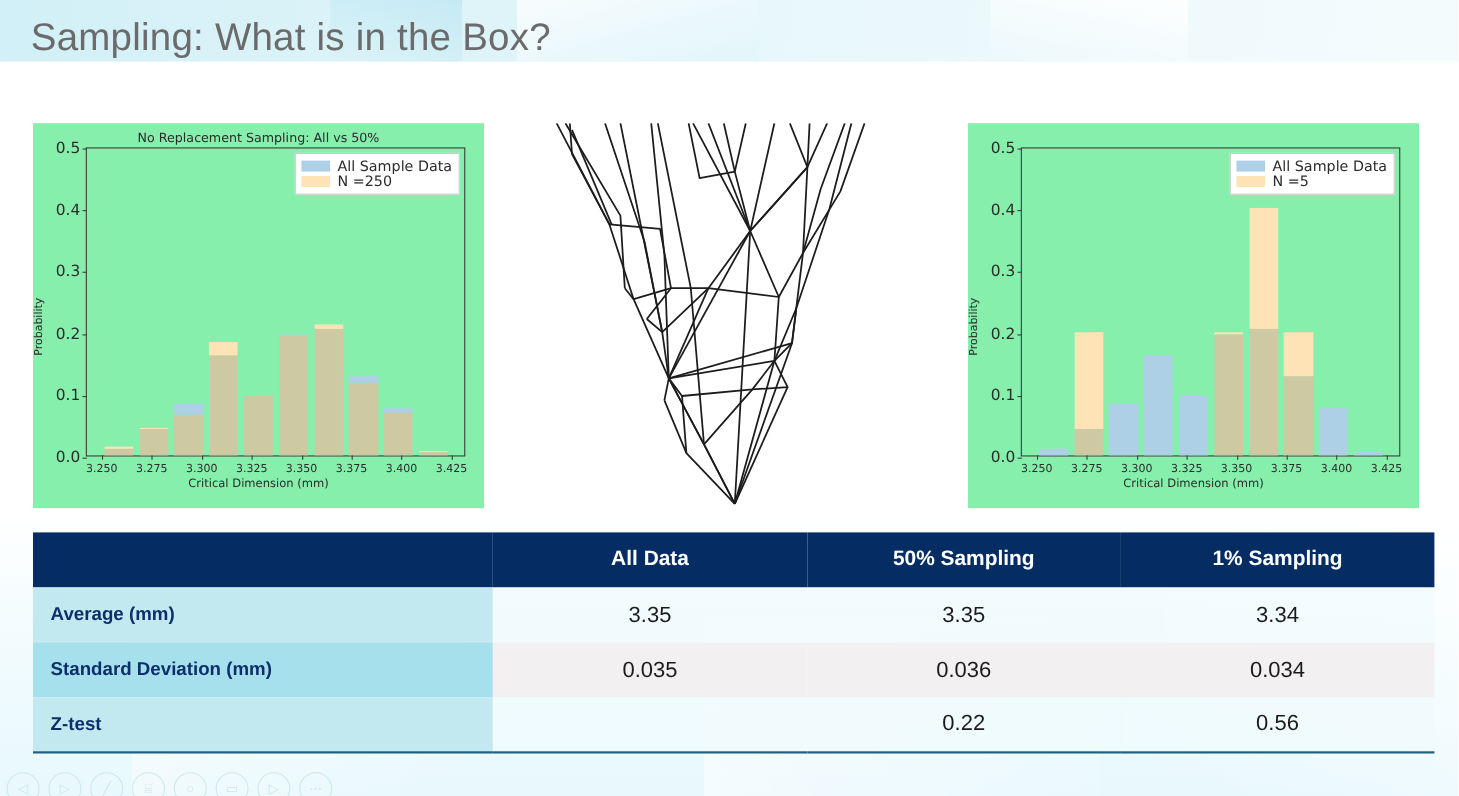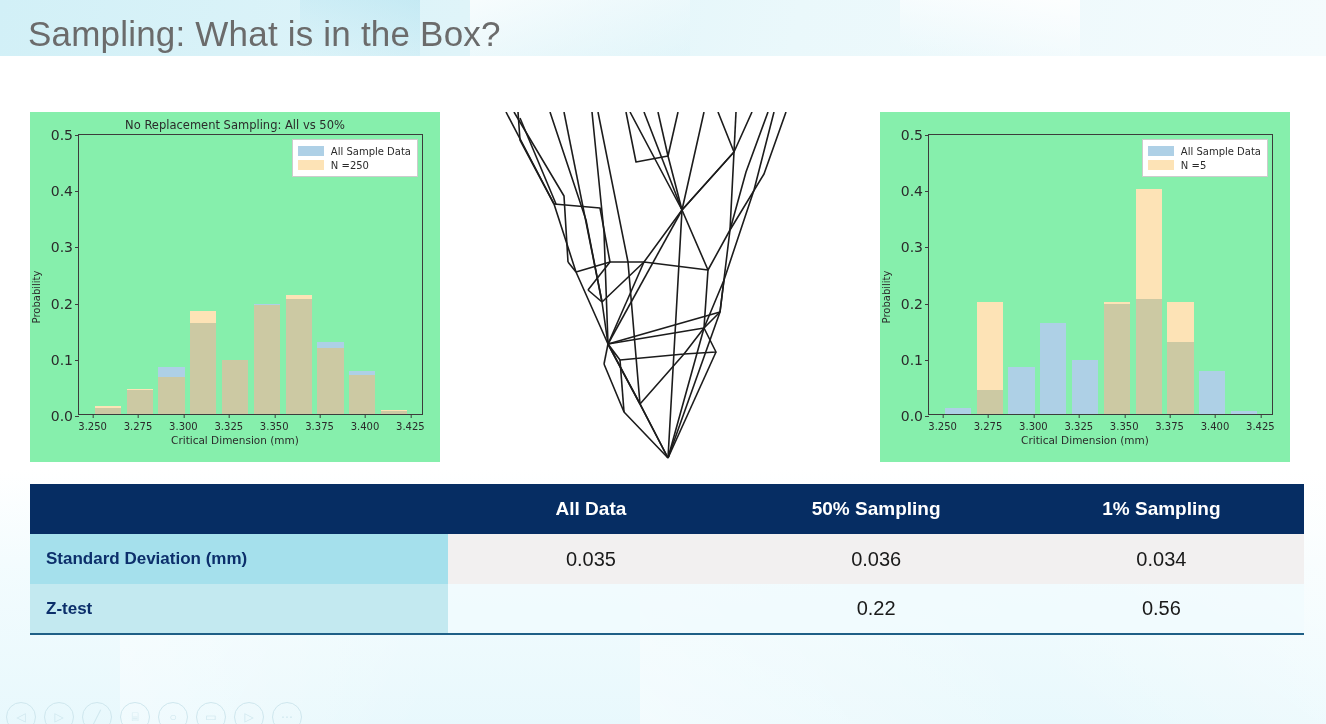--- a/index.html
+++ b/index.html
@@ -107,21 +107,21 @@
   .legend {
     position: absolute; right: 4px; top: 4px;
     background: #fff; border: 1px solid #cccccc;
     padding: 4px 6px 4px 5px;
   }
   .legend-row { display: flex; align-items: center; height: 14px; }
   .legend-swatch { width: 26px; height: 10px; margin-right: 7px; }
   .legend-swatch.blue   { background: #aed0e6; }
   .legend-swatch.orange { background: #fde3b6; }
   .legend-label {
-    font-size: 10px; color: #2b2b2b;
+    font-size: 13px; color: #2b2b2b;
     font-family: "DejaVu Sans", sans-serif; white-space: nowrap;
   }
 
   
   .wire-panel {
     position: absolute; left: 468px; top: 112px;
     width: 412px; height: 350px; background: #ffffff;
   }
 
   
@@ -346,20 +346,26 @@
   </colgroup>
   <thead>
     <tr>
       <th class="blank"></th>
       <th>All Data</th>
       <th>50% Sampling</th>
       <th>1% Sampling</th>
     </tr>
   </thead>
   <tbody>
+    <tr class="r-odd">
+      <td class="row-label">Average (mm)</td>
+      <td class="row-val">3.35</td>
+      <td class="row-val">3.35</td>
+      <td class="row-val">3.34</td>
+    </tr>
     <tr class="r-even">
       <td class="row-label">Standard Deviation (mm)</td>
       <td class="row-val">0.035</td>
       <td class="row-val">0.036</td>
       <td class="row-val">0.034</td>
     </tr>
     <tr class="r-odd">
       <td class="row-label">Z-test</td>
       <td class="row-val"></td>
       <td class="row-val">0.22</td>

